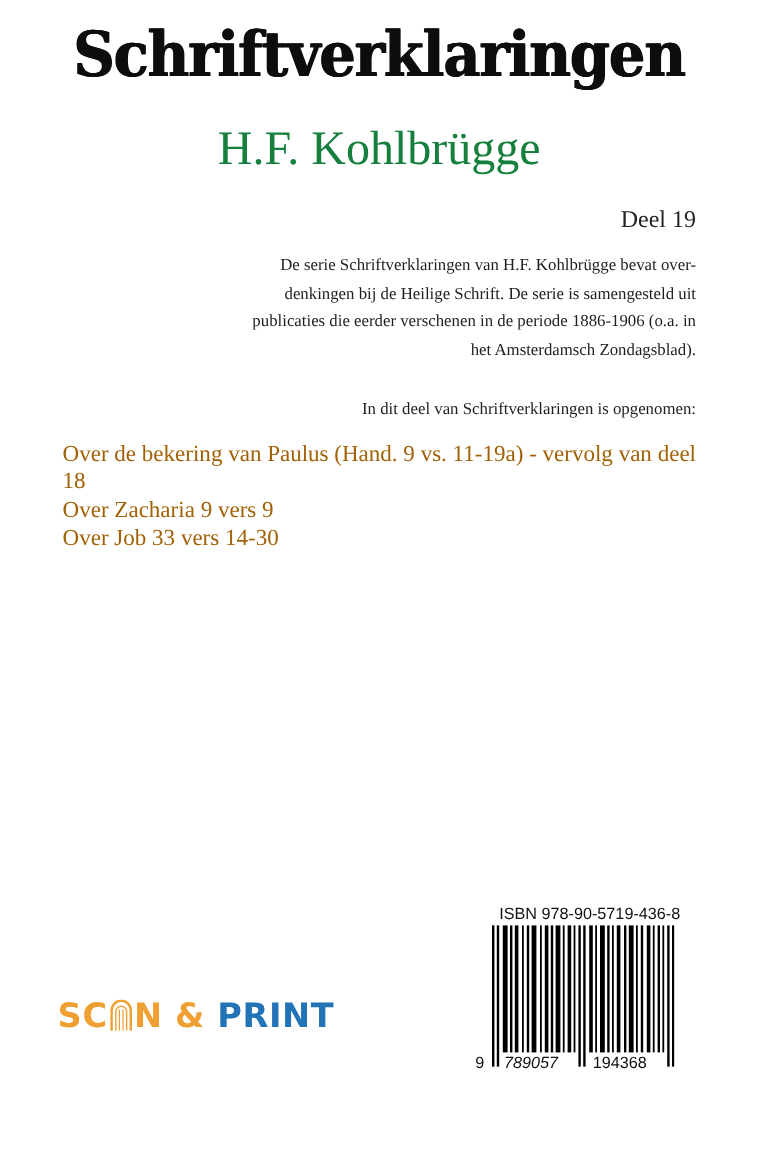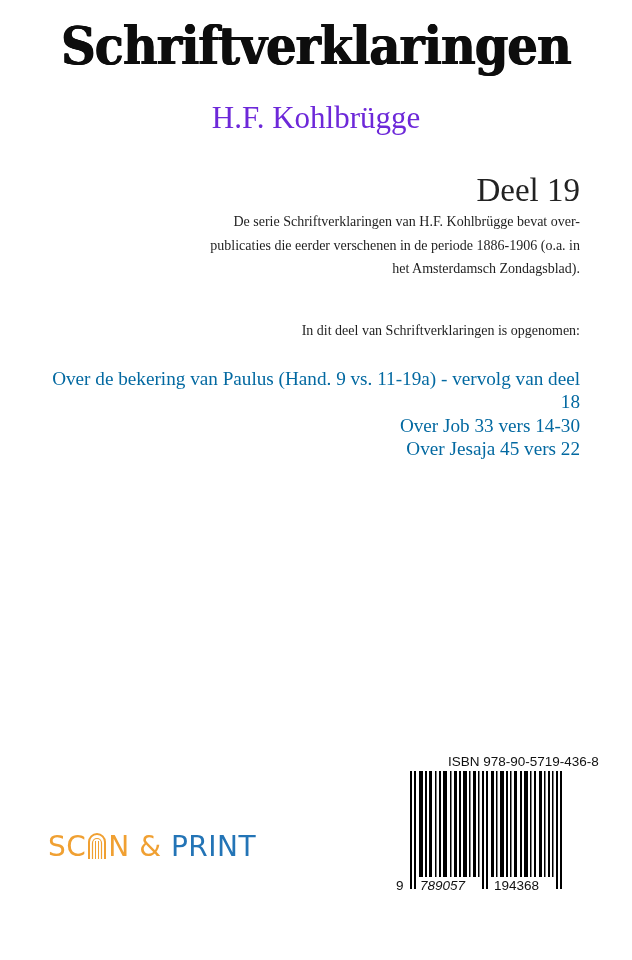--- a/index.html
+++ b/index.html
@@ -7,67 +7,68 @@
            font-family: "DejaVu Serif", "Liberation Serif", serif; color: #1a1a1a; }
     .title {
       position: absolute; left: 0; right: 0; top: 20px; text-align: center;
       font-family: "DejaVu Serif", serif; font-weight: 900; font-size: 52px;
       letter-spacing: -1px; color: #0d0d0d; line-height: 1;
       transform: scaleX(0.92); transform-origin: center;
       text-shadow: 0.6px 0 0 #0d0d0d, -0.6px 0 0 #0d0d0d;
     }
     .author {
       position: absolute; left: 0; right: 0; top: 100px; text-align: center;
-      font-family: "Liberation Serif", serif; font-size: 31px; color: #6d28d9;
+      font-family: "Liberation Serif", serif; font-size: 40px; color: #15803d;
     }
     .deel {
       position: absolute; right: 52px; top: 172px;
-      font-family: "Liberation Serif", serif; font-size: 33px; color: #222;
+      font-family: "Liberation Serif", serif; font-size: 20px; color: #222;
     }
     .para {
       position: absolute; right: 52px; width: 500px; text-align: right;
       font-family: "Liberation Serif", serif; font-size: 14px; line-height: 23.5px; color: #1e1e1e;
     }
     .intro { top: 210px; }
     .intro span { display: block; white-space: nowrap; }
-    .contents-heading { top: 319px; }
-    .contents { position: absolute; right: 52px; top: 367px; text-align: right;
-      font-family: "Liberation Serif", serif; font-size: 19.2px; line-height: 23.3px; color: #0369a1; }
+    .contents-heading { top: 330px; }
+    .contents { position: absolute; right: 52px; top: 367px; 
+      font-family: "Liberation Serif", serif; font-size: 19.2px; line-height: 23.3px; color: #a16207; }
     .contents div { white-space: nowrap; }
     .logo { position: absolute; left: 48px; top: 833px; font-family: "DejaVu Sans", sans-serif;
-      font-size: 28px; letter-spacing: 0.5px; line-height: 1; font-weight: 400; }
+      font-size: 28px; letter-spacing: 0.5px; line-height: 1; font-weight: 700; }
     .logo .scan { color: #f0a032; }
     .logo .print { color: #2374b6; }
     .logo .book { display: inline-block; width: 20px; height: 26px; vertical-align: -3px; margin: 0 1px; }
     .isbn-text { position: absolute; left: 416px; top: 754px;
-      font-family: "Liberation Sans", sans-serif; font-size: 13.5px; color: #111; margin-left: 32px; }
+      font-family: "Liberation Sans", sans-serif; font-size: 13.5px; color: #111; }
     .barcode { position: absolute; left: 410px; top: 771px; width: 152px; height: 118px; }
     .bc-digit { position: absolute; font-family: "Liberation Sans", sans-serif; font-size: 13.5px; color: #111; top: 878px; }
   </style>
 </head>
 <body>
 
 <div>
   <div class="title">Schriftverklaringen</div>
   <div class="author">H.F. Kohlbrügge</div>
   <div class="deel">Deel 19</div>
 
   <div class="para intro">
     <span>De serie Schriftverklaringen van H.F. Kohlbrügge bevat over-</span>
+    <span>denkingen bij de Heilige Schrift. De serie is samengesteld uit</span>
     <span>publicaties die eerder verschenen in de periode 1886-1906 (o.a. in</span>
     <span>het Amsterdamsch Zondagsblad).</span>
   </div>
 
   <div class="para contents-heading">In dit deel van Schriftverklaringen is opgenomen:</div>
 
   <div class="contents">
     <div>Over de bekering van Paulus (Hand. 9 vs. 11-19a) - vervolg van deel</div>
     <div>18</div>
+    <div>Over Zacharia 9 vers 9</div>
     <div>Over Job 33 vers 14-30</div>
-    <div>Over Jesaja 45 vers 22</div>
   </div>
 
   <div class="logo">
     <span class="scan">SC</span><svg class="book" viewBox="0 0 20 26">
       <path d="M2 26 V9 A8 8 0 0 1 18 9 V26" fill="none" stroke="#f0a032" stroke-width="2"></path>
       <path d="M5.5 26 V10 A4.5 4.5 0 0 1 14.5 10 V26" fill="none" stroke="#f0a032" stroke-width="1.2"></path>
       <line x1="8.5" y1="8" x2="8.5" y2="26" stroke="#f0a032" stroke-width="1"></line>
       <line x1="11.5" y1="8" x2="11.5" y2="26" stroke="#f0a032" stroke-width="1"></line>
     </svg><span class="scan">N &amp;</span>
     <span class="print">PRINT</span>

